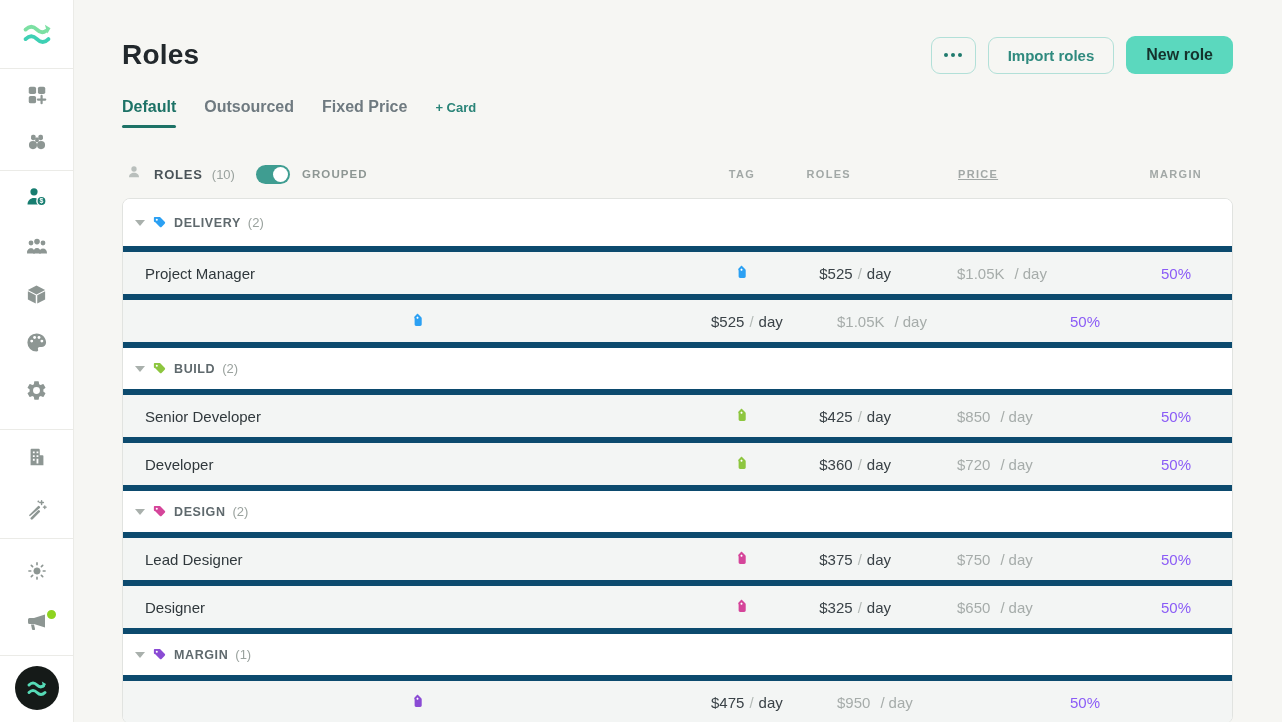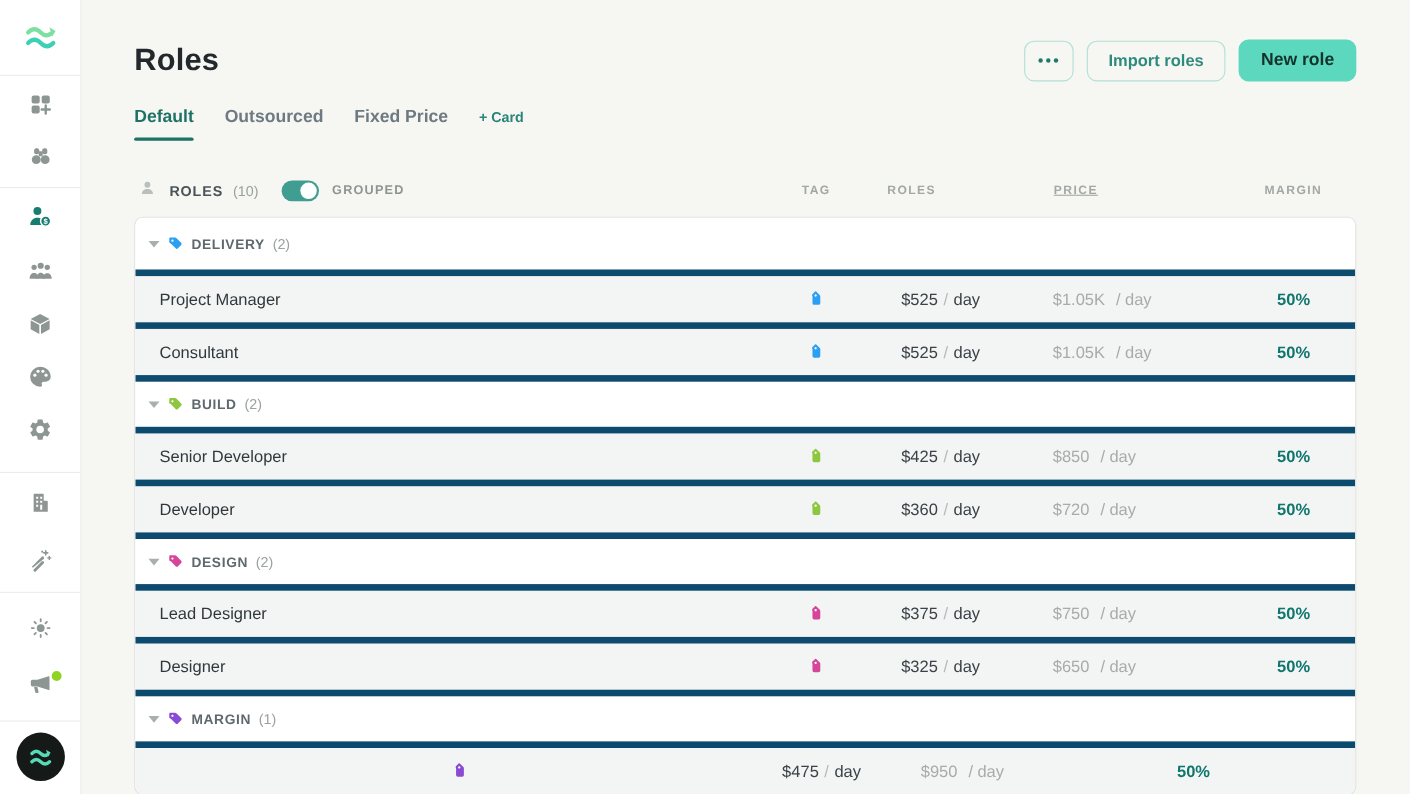--- a/index.html
+++ b/index.html
@@ -66,21 +66,21 @@
           border-top:6px solid #a9b0ac; display:inline-block; }
   .glabel { font-size:12.5px; font-weight:700; color:#5f696d; letter-spacing:.6px; }
   .gcount { font-size:13px; color:#9aa29e; }
   .rname { font-size:15px; color:#30383c; padding-left:22px; }
   .tagcell { display:flex; justify-content:center; }
   .tagcell svg { transform:rotate(45deg); }
   .costcell { text-align:right; font-size:15px; color:#3a4247; white-space:nowrap; }
   .costcell .sep { color:#b4bab7; padding:0 5px; }
   .pricecell { padding-left:66px; font-size:15px; color:#a6acaa; white-space:nowrap; }
   .pricecell .sep { padding:0 4px 0 10px; }
-  .margincell { text-align:right; padding-right:41px; font-size:15px; color:#0f766e; font-weight:700; }
+  .margincell { text-align:right; padding-right:41px; font-size:15px; color:#8b5cf6; font-weight:400; }
 </style>
 </head>
 <body>
 
 <div class="app">
 
   <nav class="sidebar">
     <div class="side-item" style="top:20px">
       <span>
         <svg width="32" height="28" viewBox="0 0 24 22">
@@ -284,21 +284,20 @@
             <svg width="15" height="15" viewBox="0 0 16 16">
  <path d="M2 2.8C2 2.36 2.36 2 2.8 2h4.9c.42 0 .83.17 1.13.47l4.7 4.7a1.6 1.6 0 0 1 0 2.26l-3.1 3.1a1.6 1.6 0 0 1-2.26 0l-4.7-4.7A1.6 1.6 0 0 1 2 6.7z" fill="#2ba0f3"></path>
  <circle cx="5.1" cy="5.1" r="1.1" fill="#fff"></circle>
             </svg>
           </div>
       <div class="costcell">$525<span class="sep">/</span>day</div>
       <div class="pricecell">$1.05K<span class="sep">/</span>day</div>
       <div class="margincell">50%</div>
         </div>
         <div class="rrow tgrid">
-      <div class="rname">Consultant</div>
       <div class="tagcell">
             <svg width="15" height="15" viewBox="0 0 16 16">
  <path d="M2 2.8C2 2.36 2.36 2 2.8 2h4.9c.42 0 .83.17 1.13.47l4.7 4.7a1.6 1.6 0 0 1 0 2.26l-3.1 3.1a1.6 1.6 0 0 1-2.26 0l-4.7-4.7A1.6 1.6 0 0 1 2 6.7z" fill="#2ba0f3"></path>
  <circle cx="5.1" cy="5.1" r="1.1" fill="#fff"></circle>
             </svg>
           </div>
       <div class="costcell">$525<span class="sep">/</span>day</div>
       <div class="pricecell">$1.05K<span class="sep">/</span>day</div>
       <div class="margincell">50%</div>
         </div>

